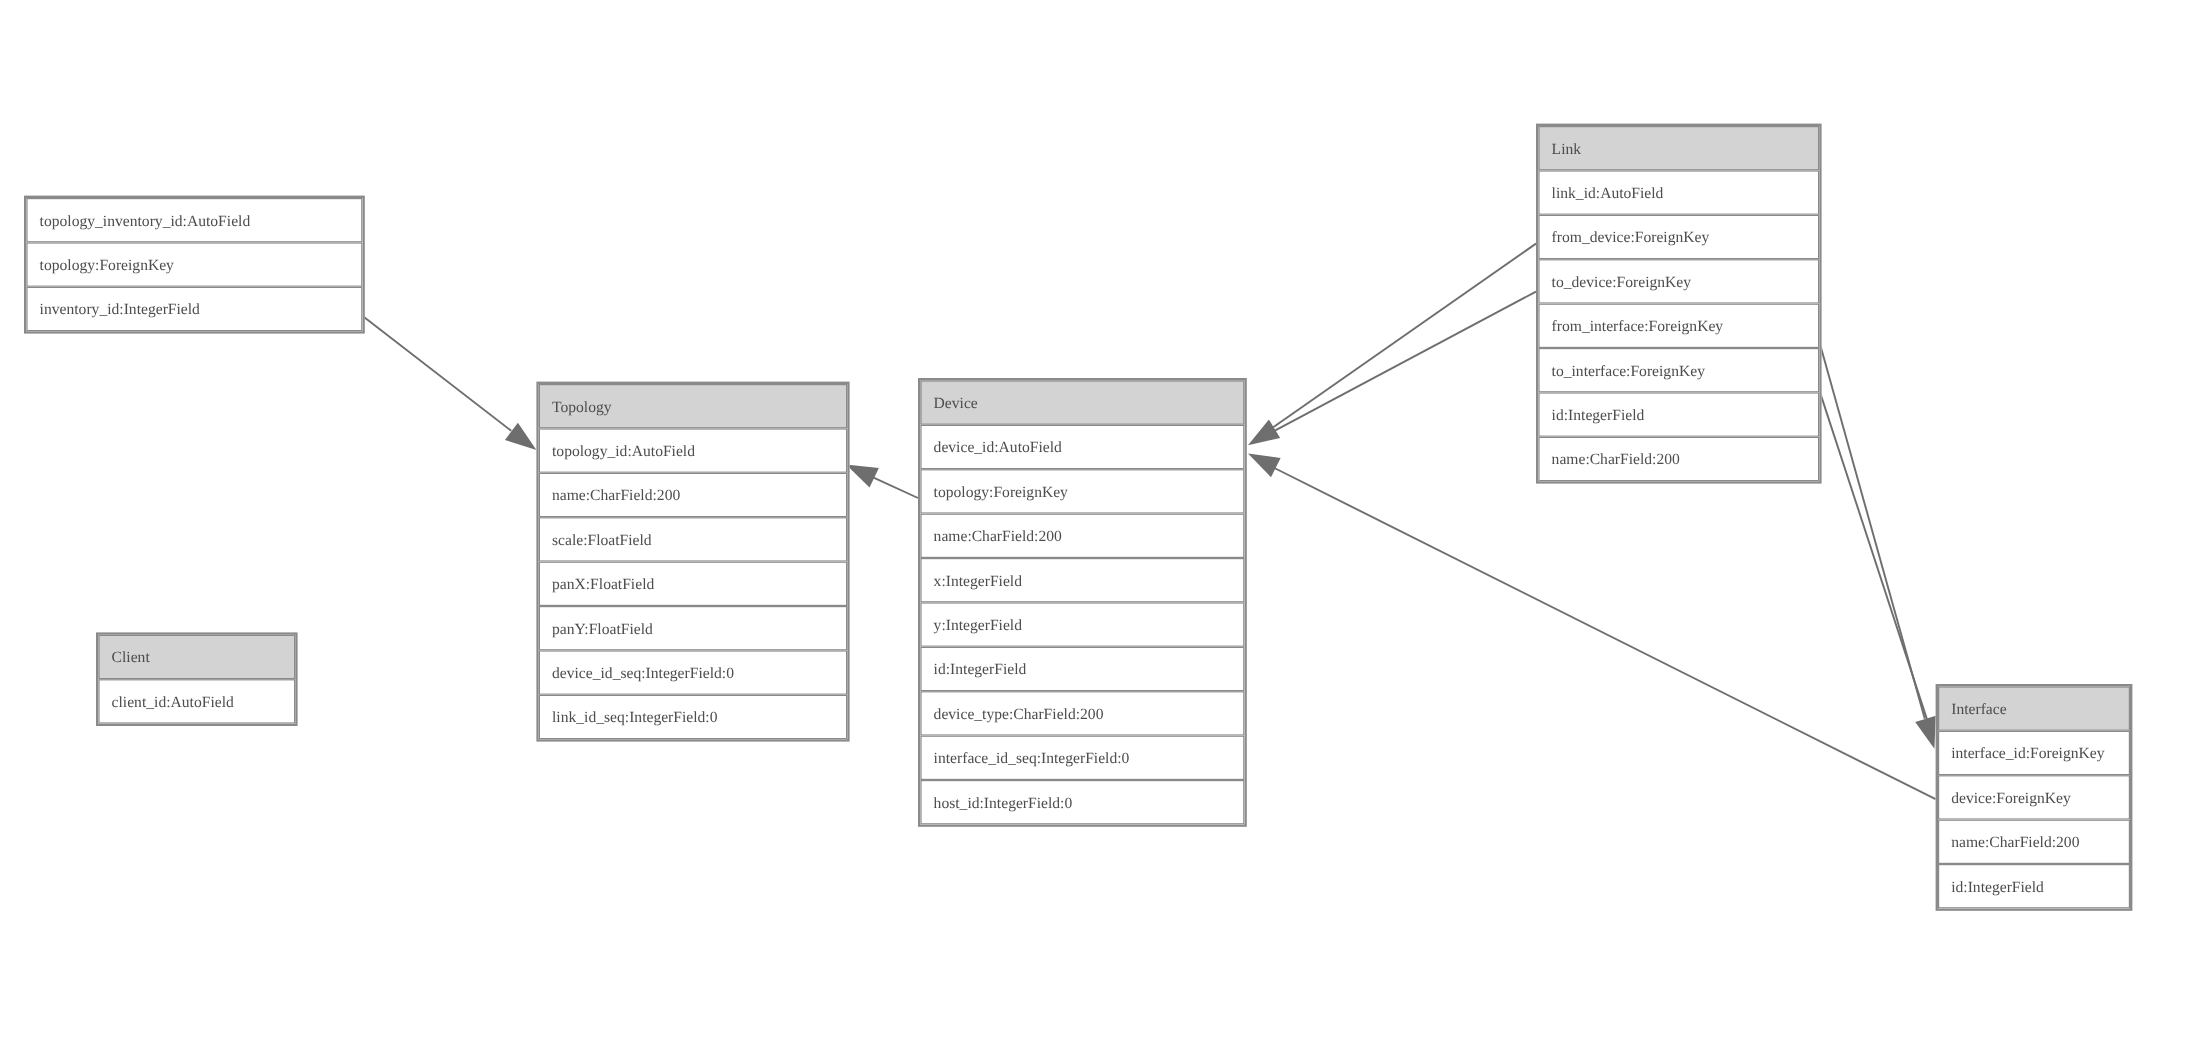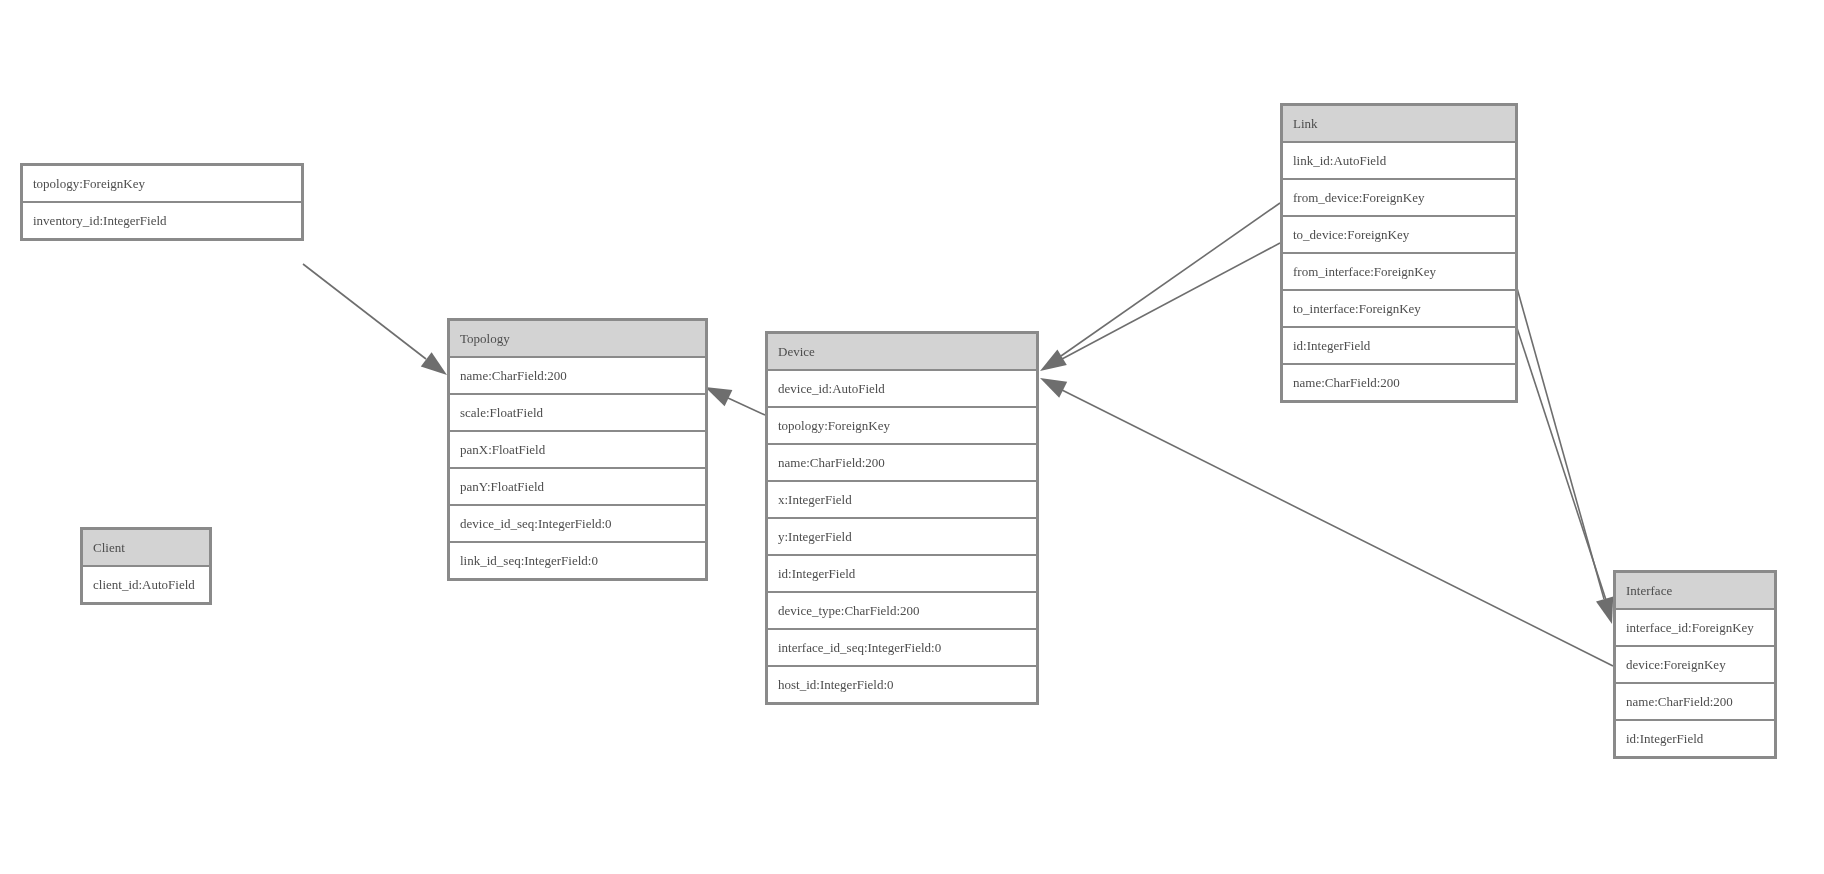--- a/index.html
+++ b/index.html
@@ -64,40 +64,42 @@
 
     <line x1="1613" y1="666" x2="1062" y2="390" stroke="#6e6e6e" stroke-width="1.6"></line>
     <polygon points="1040,378 1067.2,381.7 1059.2,397.7" fill="#6e6e6e"></polygon>
 
     <line x1="1517" y1="288" x2="1604" y2="599" stroke="#6e6e6e" stroke-width="1.6"></line>
     <line x1="1517" y1="328" x2="1607" y2="603" stroke="#6e6e6e" stroke-width="1.6"></line>
     <polygon points="1612,624 1596,601.6 1613.2,596.5" fill="#6e6e6e"></polygon>
   </svg>
 
   <div class="entity" style="left:20px; top:163px; width:284px;">
+    <div class="cell">topology_inventory_id:AutoField</div>
     <div class="cell">topology:ForeignKey</div>
     <div class="cell">inventory_id:IntegerField</div>
   </div>
 
   <div class="entity" style="left:447px; top:318px; width:261px;">
     <div class="cell header">Topology</div>
+    <div class="cell">topology_id:AutoField</div>
     <div class="cell">name:CharField:200</div>
     <div class="cell">scale:FloatField</div>
     <div class="cell">panX:FloatField</div>
     <div class="cell">panY:FloatField</div>
     <div class="cell">device_id_seq:IntegerField:0</div>
     <div class="cell">link_id_seq:IntegerField:0</div>
   </div>
 
-  <div class="entity" style="left:80px; top:527px; width:132px;">
+  <div class="entity" style="left:80px; top:527px; width:168px;">
     <div class="cell header">Client</div>
     <div class="cell">client_id:AutoField</div>
   </div>
 
-  <div class="entity" style="left:765px; top:331px; width:274px;">
+  <div class="entity" style="left:765px; top:315px; width:274px;">
     <div class="cell header">Device</div>
     <div class="cell">device_id:AutoField</div>
     <div class="cell">topology:ForeignKey</div>
     <div class="cell">name:CharField:200</div>
     <div class="cell">x:IntegerField</div>
     <div class="cell">y:IntegerField</div>
     <div class="cell">id:IntegerField</div>
     <div class="cell">device_type:CharField:200</div>
     <div class="cell">interface_id_seq:IntegerField:0</div>
     <div class="cell">host_id:IntegerField:0</div>

